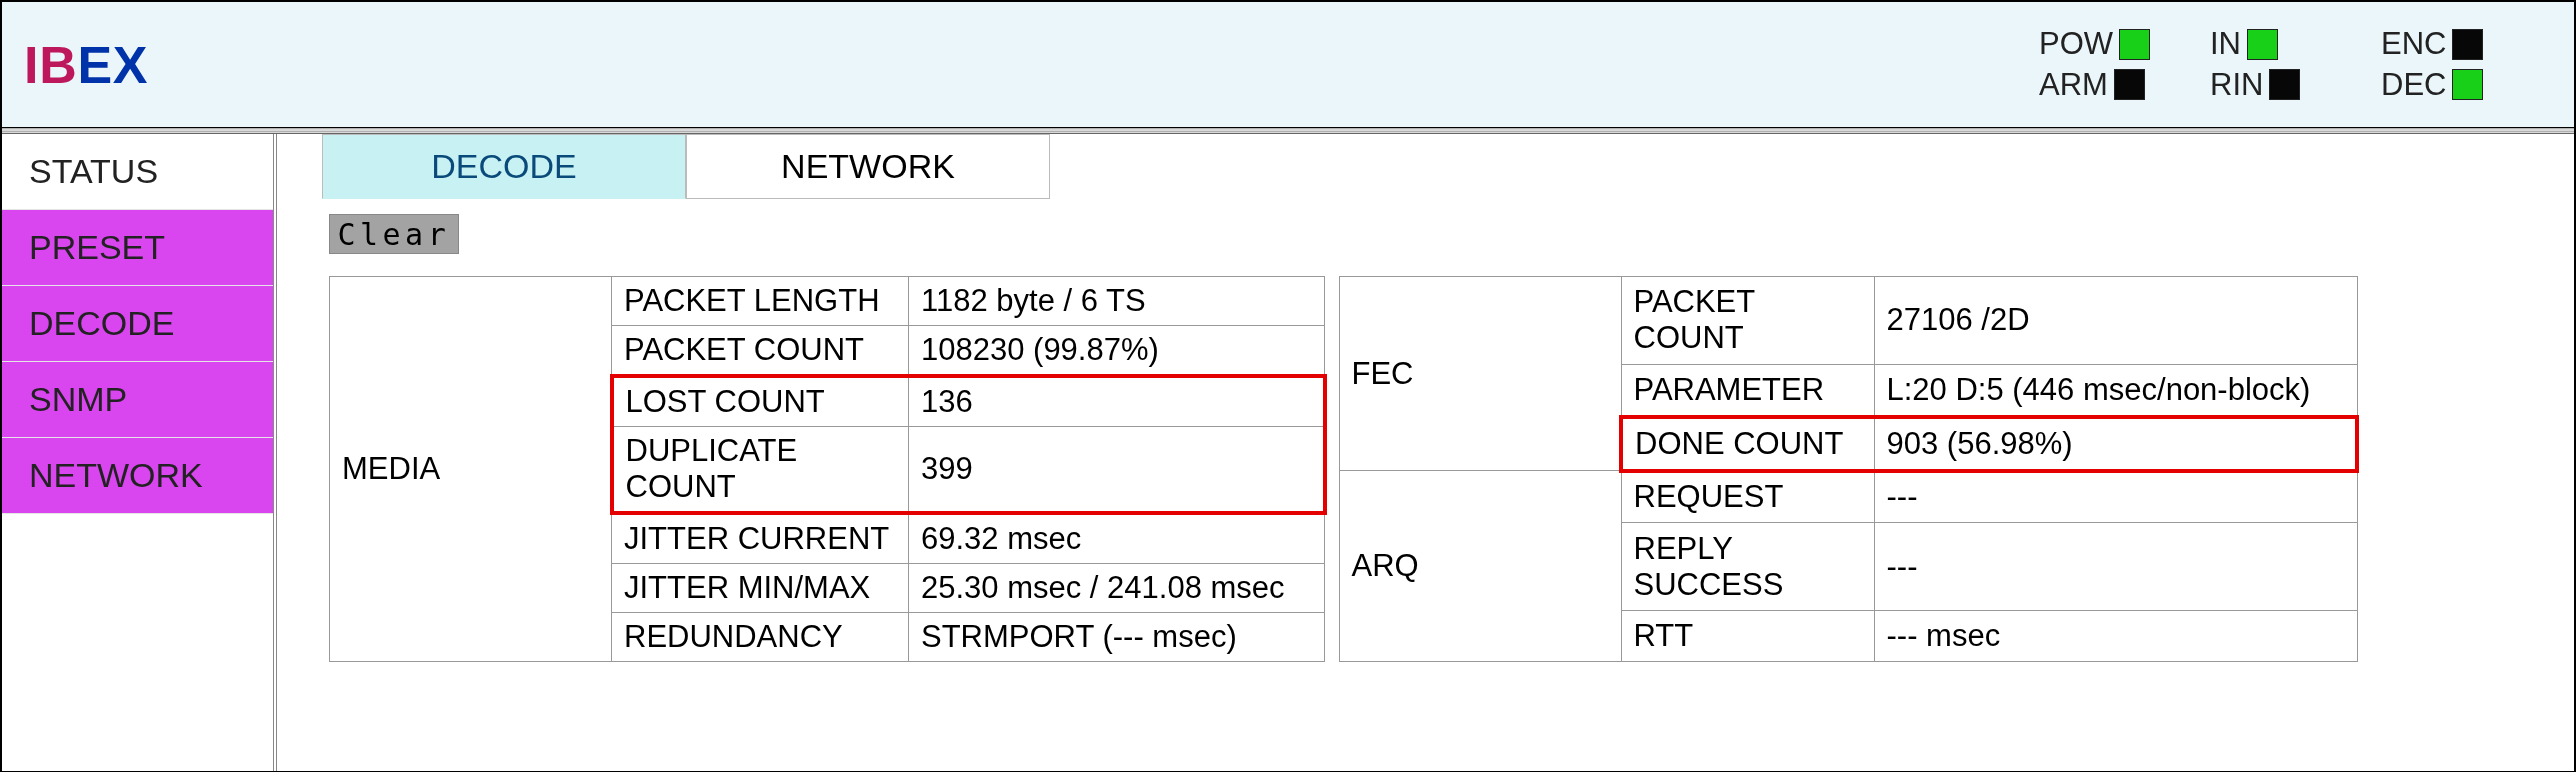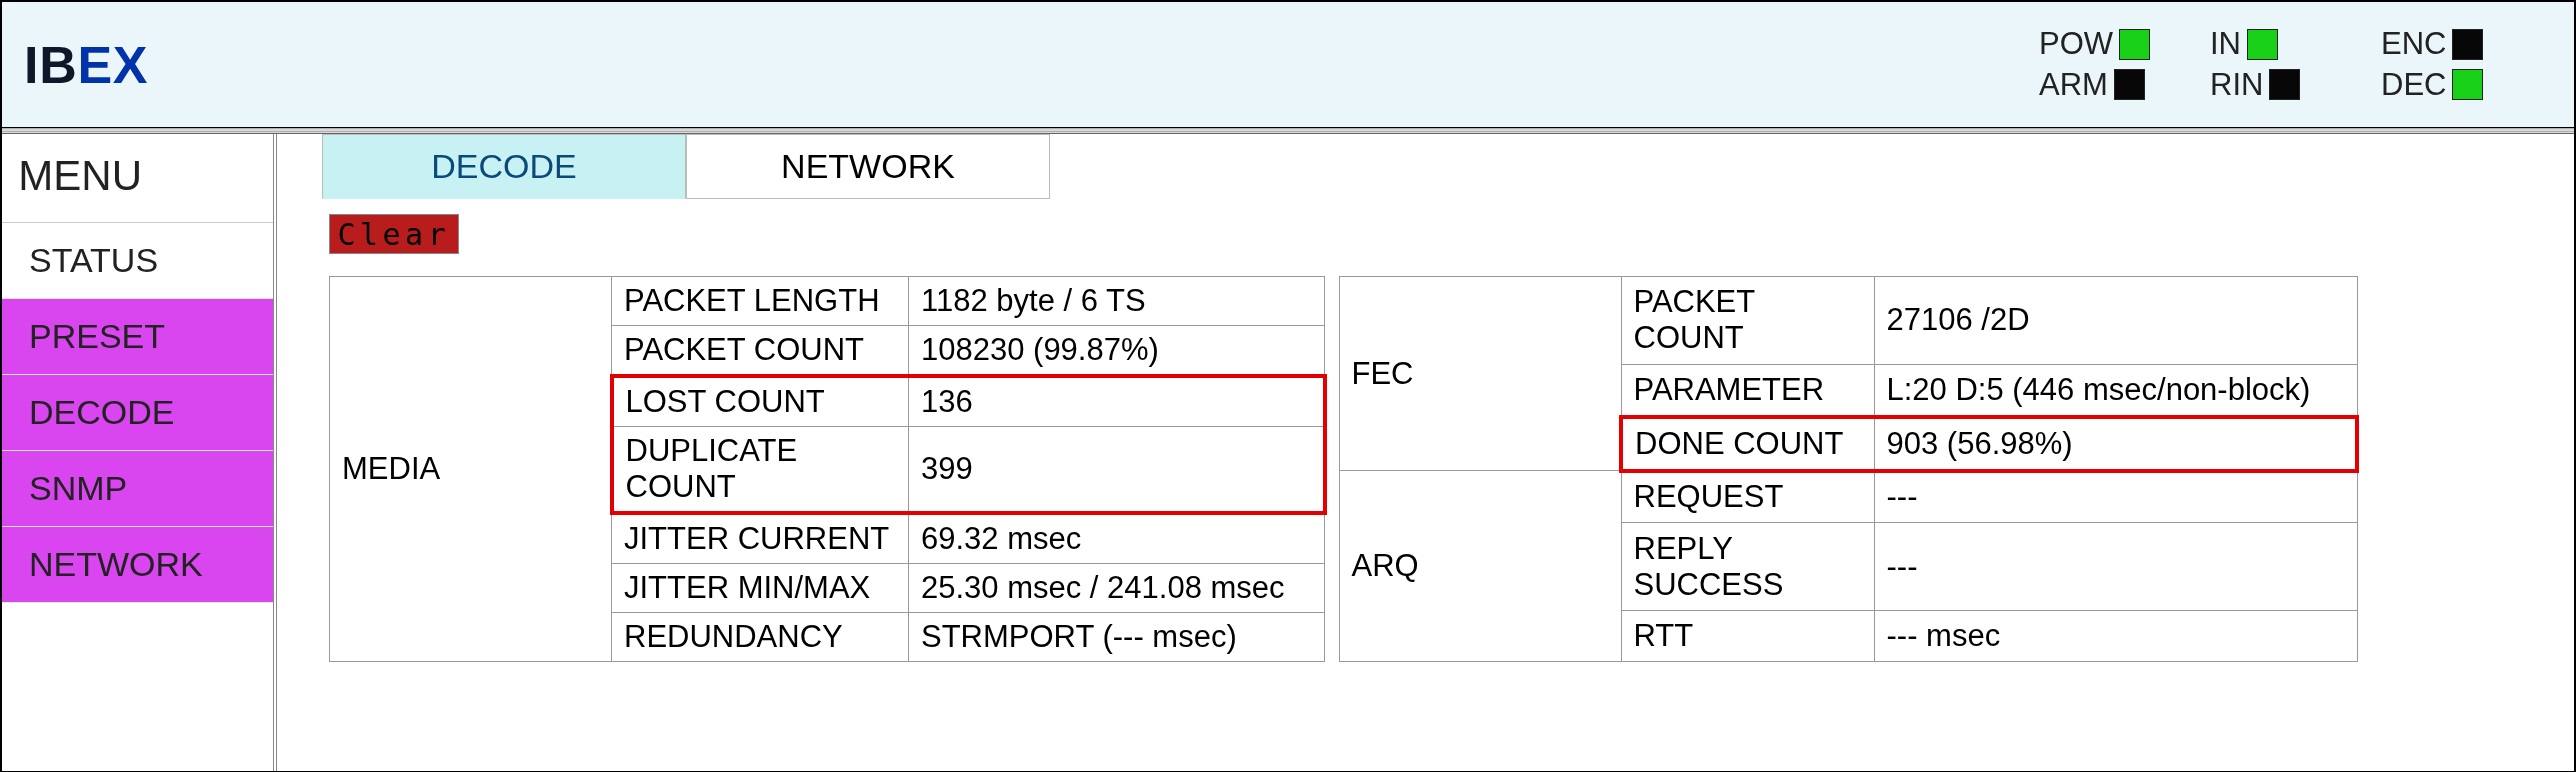--- a/index.html
+++ b/index.html
@@ -20,21 +20,21 @@
     padding: 0 22px;
   }
   .logo {
     display: flex;
     align-items: baseline;
     font-weight: 900;
     font-size: 52px;
     letter-spacing: 0.7px;
     font-family: "Arial Black", Arial, sans-serif;
   }
-  .logo .ib { color: #0f172a; }
+  .logo .ib { color: #be185d; }
   .logo .ex { color: #0033aa; }
   .model {
     font-size: 52px;
     color: #222;
     margin-left: 67px;
     font-weight: 400;
   }
   .status-leds {
     margin-left: auto;
     display: flex;
@@ -103,21 +103,21 @@
   .tab.nonactive { background: #fff; }
 
   .content-inner {
     padding: 15px 37px 0 52px;
   }
   .clear-btn {
     font-family: monospace;
     font-size: 30px;
     padding: 1.5px 7.4px;
     border: 1.5px solid #888;
-    background: #b91c1c;
+    background: #a3a3a3;
     cursor: pointer;
     margin-bottom: 22px;
     letter-spacing: 4.5px;
   }
 
   .tables-row {
     display: flex;
     gap: 12px;
   }
 
@@ -191,21 +191,20 @@
       </span>
     </div>
   </div>
 </div>
 
 <div class="topdivider"></div>
 
 <div class="body">
 
   <div class="sidebar">
-    <div class="menu-title">MENU</div>
     <div class="menu-item plain">STATUS</div>
     <div class="menu-item">PRESET</div>
     <div class="menu-item">DECODE</div>
     <div class="menu-item">SNMP</div>
     <div class="menu-item">NETWORK</div>
   </div>
 
   <div class="content">
     <div class="tabs">
       <div class="tab active">DECODE</div>

